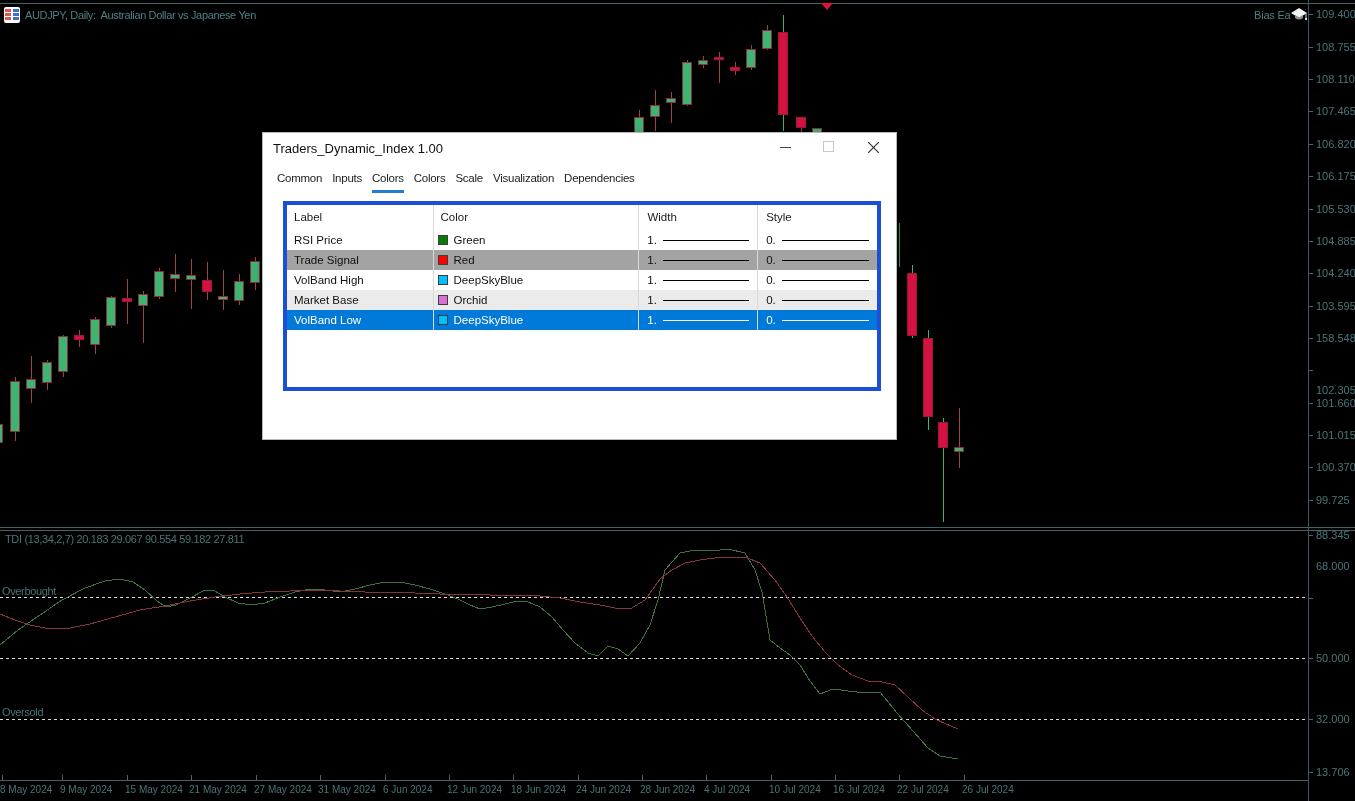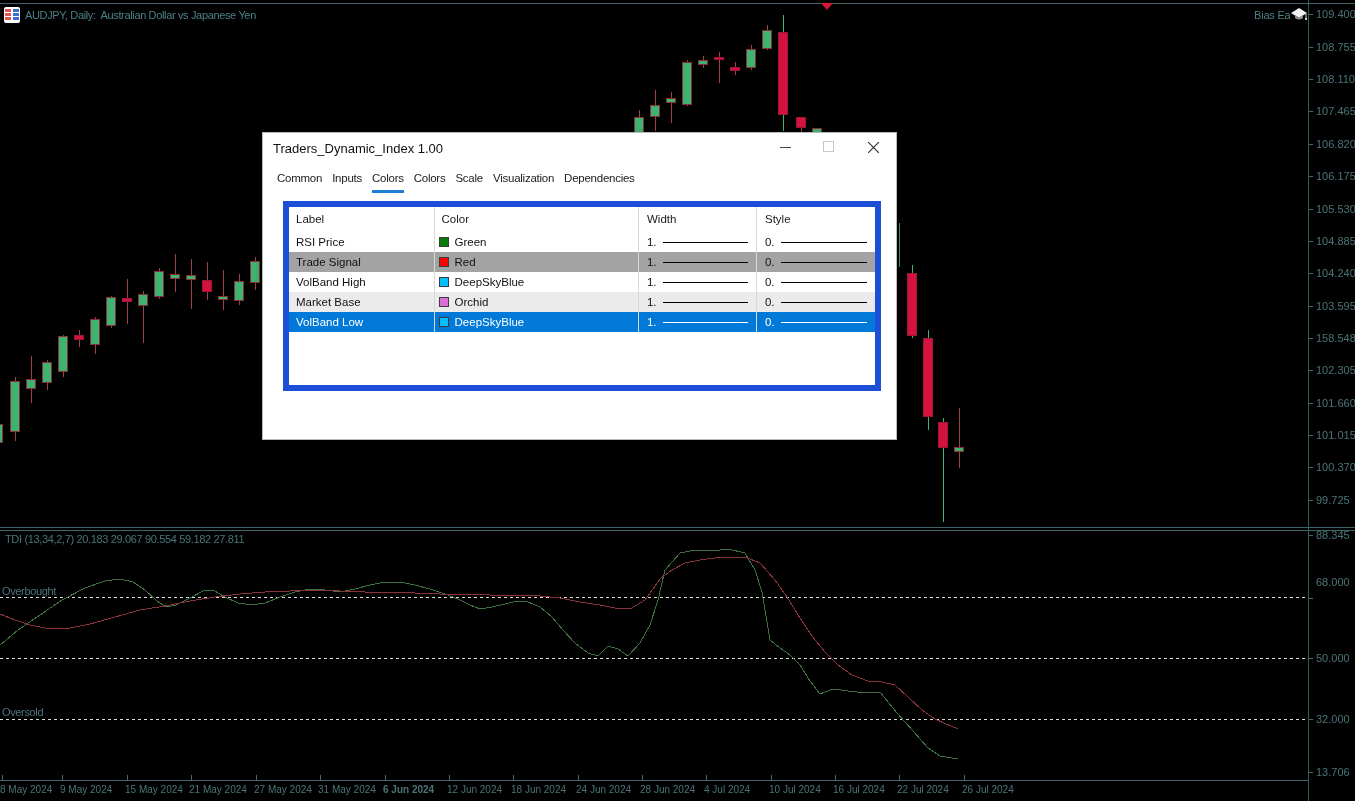--- a/index.html
+++ b/index.html
@@ -34,21 +34,21 @@
     border-left:6px solid transparent; border-right:6px solid transparent; border-top:7px solid #d8153c; }
   
   #dialog { left:249px; top:132px; width:635px; height:308px; background:#fff;
     border:1px solid #b9b9b9; box-shadow:2px 4px 9px rgba(0,0,0,0.45); font-size:12px; color:#111;margin-left:13px; }
   #dlg-title { position:absolute; left:10px; top:8px; font-size:13px; color:#111; }
   .winctl { position:absolute; }
   #dlg-tabs { position:absolute; left:14px; top:39px; display:flex; gap:10px; font-size:11.5px; letter-spacing:-0.25px; color:#222; }
   .tab { padding-bottom:6px; }
   .tab.active { border-bottom:3px solid #1f7fd4; }
   #dlg-table { position:absolute; left:20px; top:68px; width:598px; height:190px;
-    border:6px solid #1d4ed8; background:#fff; font-size:11.5px; }
+    border:4px solid #1d4ed8; background:#fff; font-size:11.5px; }
   .thead { display:flex; height:25px; line-height:25px; color:#1a1a1a; }
   .th { border-right:1px solid #d9d9d9; padding-left:7px; }
   .th:last-child { border-right:none; }
   .trow { display:flex; height:20px; align-items:center; }
   .td { height:100%; display:flex; align-items:center; border-right:1px solid #d9d9d9; overflow:hidden; }
   .td:last-child { border-right:none; }
   .c0 { width:148px; padding-left:7px; }
   .c1 { width:208px; }
   .c2 { width:120px; padding-left:8px; }
   .c3 { width:120px; padding-left:8px; }
@@ -192,33 +192,33 @@
       <div class="p-label" style="top: 203px;">105.530</div>
       <div class="p-tick" style="top: 241px;"></div>
       <div class="p-label" style="top: 235px;">104.885</div>
       <div class="p-tick" style="top: 273px;"></div>
       <div class="p-label" style="top: 267px;">104.240</div>
       <div class="p-tick" style="top: 306px;"></div>
       <div class="p-label" style="top: 300px;">103.595</div>
       <div class="p-tick" style="top: 338px;"></div>
       <div class="p-label" style="top: 332px;">158.548</div>
       <div class="p-tick" style="top: 370px;"></div>
-      <div class="p-label" style="top: 364px;">102.305</div>
+      <div class="p-label" style="top: 384px;">102.305</div>
       <div class="p-tick" style="top: 403px;"></div>
       <div class="p-label" style="top: 397px;">101.660</div>
       <div class="p-tick" style="top: 435px;"></div>
       <div class="p-label" style="top: 429px;">101.015</div>
       <div class="p-tick" style="top: 467px;"></div>
       <div class="p-label" style="top: 461px;">100.370</div>
       <div class="p-tick" style="top: 500px;"></div>
       <div class="p-label" style="top: 494px;">99.725</div>
       <div class="p-tick" style="top: 535px;"></div>
       <div class="p-label" style="top: 529px;">88.345</div>
       <div class="p-tick" style="top: 598px;"></div>
-      <div class="p-label" style="top: 576px;">68.000</div>
+      <div class="p-label" style="top: 560px;">68.000</div>
       <div class="p-tick" style="top: 658px;"></div>
       <div class="p-label" style="top: 652px;">50.000</div>
       <div class="p-tick" style="top: 719px;"></div>
       <div class="p-label" style="top: 713px;">32.000</div>
       <div class="p-tick" style="top: 772px;"></div>
       <div class="p-label" style="top: 766px;">13.706</div>
     </div>
   <div id="axis-line" class="abs"></div>
   <div id="time-axis">
       <div class="t-tick" style="left: 2px;"></div>
@@ -227,21 +227,21 @@
       <div class="t-label" style="left: 60px;">9 May 2024</div>
       <div class="t-tick" style="left: 127px;"></div>
       <div class="t-label" style="left: 125px;">15 May 2024</div>
       <div class="t-tick" style="left: 191px;"></div>
       <div class="t-label" style="left: 189px;">21 May 2024</div>
       <div class="t-tick" style="left: 256px;"></div>
       <div class="t-label" style="left: 254px;">27 May 2024</div>
       <div class="t-tick" style="left: 320px;"></div>
       <div class="t-label" style="left: 318px;">31 May 2024</div>
       <div class="t-tick" style="left: 385px;"></div>
-      <div class="t-label" style="left: 383px; font-weight: bold;">6 Jun 2024</div>
+      <div class="t-label" style="left: 383px;">6 Jun 2024</div>
       <div class="t-tick" style="left: 449px;"></div>
       <div class="t-label" style="left: 447px;">12 Jun 2024</div>
       <div class="t-tick" style="left: 513px;"></div>
       <div class="t-label" style="left: 511px;">18 Jun 2024</div>
       <div class="t-tick" style="left: 578px;"></div>
       <div class="t-label" style="left: 576px;">24 Jun 2024</div>
       <div class="t-tick" style="left: 642px;"></div>
       <div class="t-label" style="left: 640px;">28 Jun 2024</div>
       <div class="t-tick" style="left: 706px;"></div>
       <div class="t-label" style="left: 704px;">4 Jul 2024</div>

